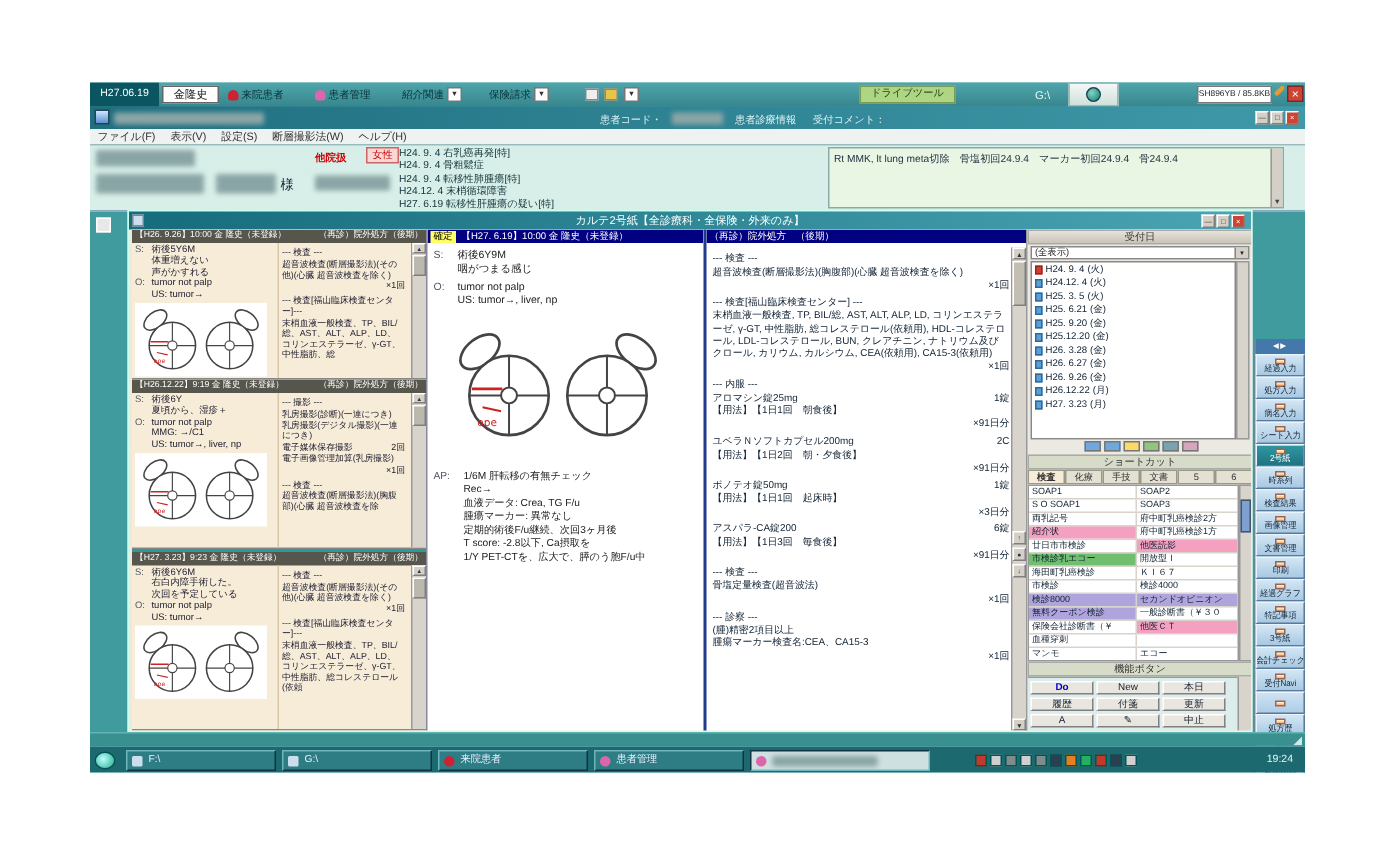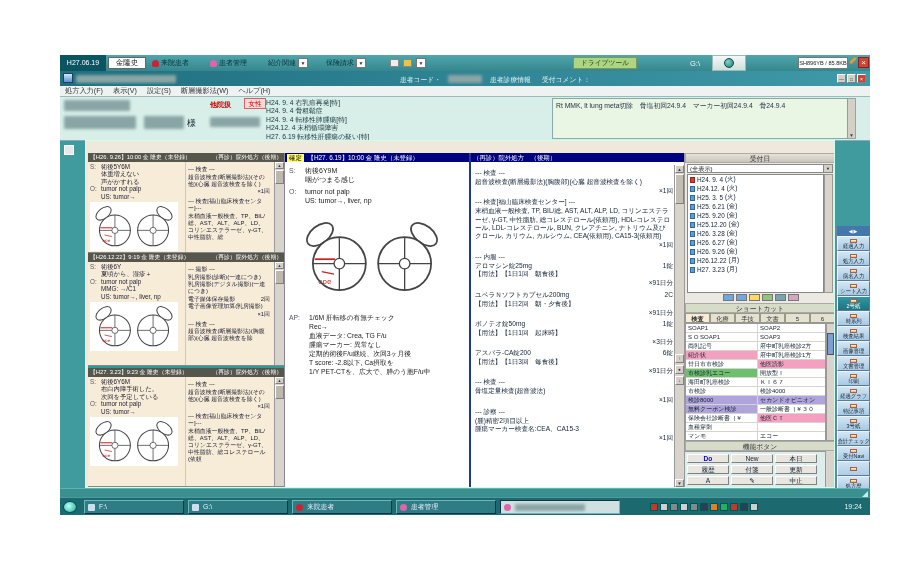--- a/index.html
+++ b/index.html
@@ -177,21 +177,21 @@
     <span class="tbtext" style="left:482px">受付コメント：</span>
     <span class="kbtns" style="position:absolute;right:4px;top:3px;display:flex;gap:1px;">
       <span class="winbtn">—</span>
       <span class="winbtn">□</span>
       <span class="winbtn red">×</span>
     </span>
   </div>
 
   <div id="menubar">
 
-  <span class="menu-item">処方入力(F)</span>
+  <span class="menu-item">ファイル(F)</span>
       <span class="menu-item">表示(V)</span>
       <span class="menu-item">設定(S)</span>
       <span class="menu-item">断層撮影法(W)</span>
       <span class="menu-item">ヘルプ(H)</span>
     </div>
 
   <div id="pband">
     <span class="blur" style="position:absolute;left:4px;top:3px;width:66px;height:11px;"></span>
     <span class="blur" style="position:absolute;left:4px;top:19px;width:72px;height:13px;"></span>
     <span class="blur" style="position:absolute;left:84px;top:19px;width:40px;height:13px;"></span>
@@ -230,20 +230,29 @@
         <line x1="20" y1="50" x2="43" y2="50" stroke="#c22" stroke-width="2"></line>
         <line x1="28" y1="64" x2="42" y2="67" stroke="#c22" stroke-width="1.5"></line>
         <text x="24" y="78" font-size="8" fill="#c22">ope</text>
       </g>
     </defs>
       </svg>
 
     <span class="deskico"></span>
 
     <div id="karte">
+      <div id="ktitle">
+        <span class="kico"></span>
+        <span>カルテ2号紙【全診療科・全保険・外来のみ】</span>
+        <span class="kbtns">
+          <span class="winbtn">—</span>
+          <span class="winbtn">□</span>
+          <span class="winbtn red">×</span>
+        </span>
+      </div>
 
       <div id="col1" class="col">
 
         <div class="entry" style="top:0;height:100px;">
           <div class="ehdr">
             <span>【H26. 9.26】10:00 金 隆史（未登録）</span>
             <span>（再診）院外処方（後期）</span>
           </div>
           <div class="scol">
             <div class="soline">

